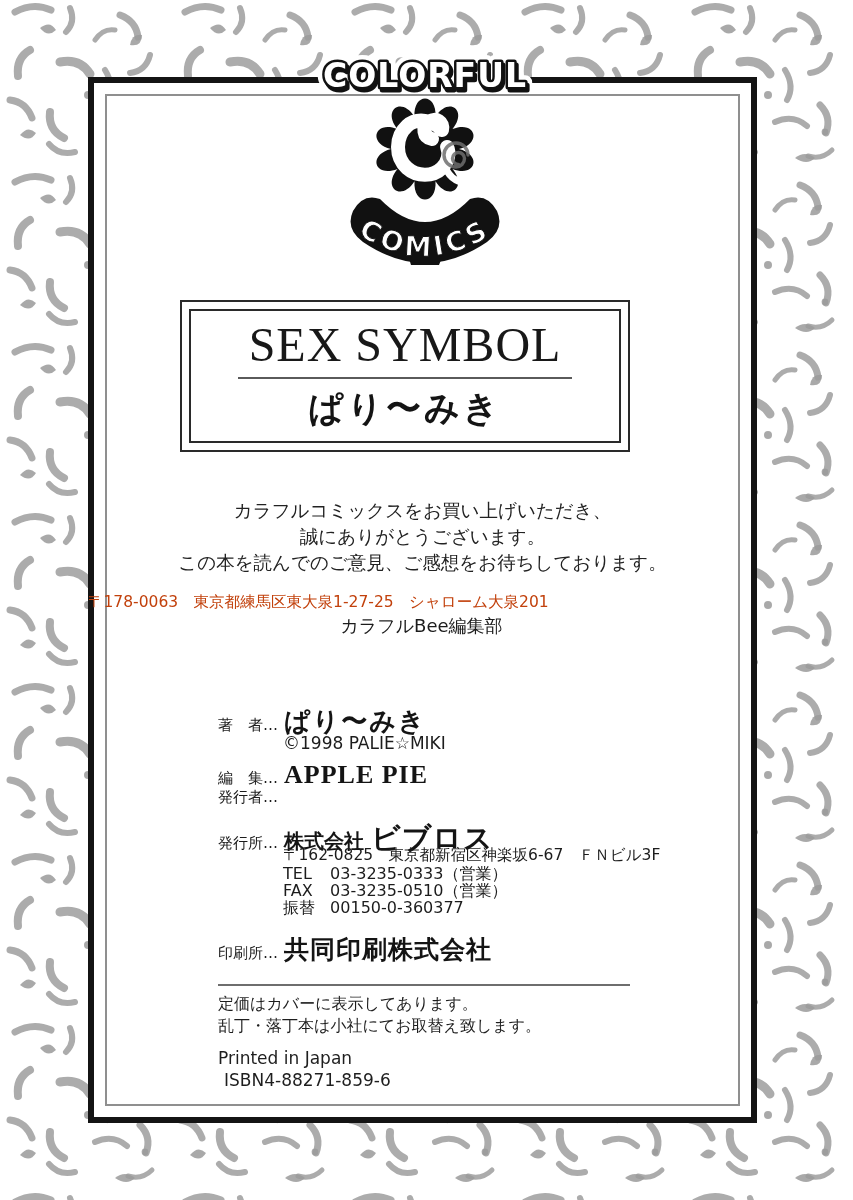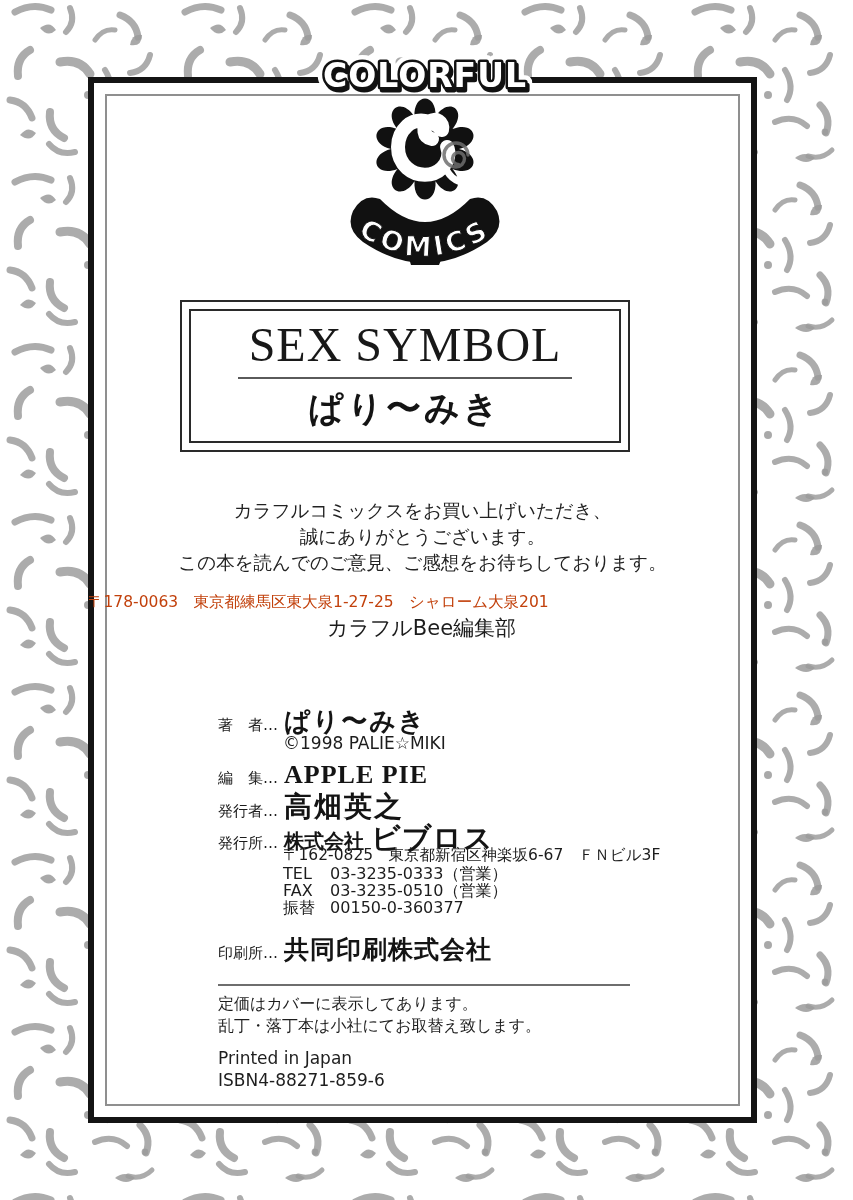--- a/index.html
+++ b/index.html
@@ -32,41 +32,41 @@
   .book-title{font-family:"Liberation Serif",serif;font-size:48px;line-height:1.05;
         letter-spacing:1px;color:#181818;}
   .title-divider{width:78%;height:2px;background:#5a5a5a;margin:7px 0 6px 0;}
   .book-author{font-size:35px;font-weight:800;letter-spacing:3px;color:#141414;}
   
   .thanks{position:absolute;left:88px;top:498px;width:669px;text-align:center;
         font-size:18.5px;line-height:26px;color:#222;}
   .ed-address{position:absolute;left:88px;top:592px;width:669px;
         font-size:15.5px;color:#c2410c;}
   .ed-dept{position:absolute;left:88px;top:614px;width:667px;text-align:center;
-        font-size:21px;font-weight:500;color:#1c1c1c;}
+        font-size:18px;font-weight:500;color:#1c1c1c;}
   
   .edition{position:absolute;left:218px;top:666px;font-size:17px;color:#1c1c1c;}
   .row{position:absolute;left:218px;display:flex;align-items:baseline;white-space:nowrap;justify-content:flex-end;}
   .rlabel{width:66px;font-size:15px;color:#1c1c1c;flex:0 0 66px;}
   .rvalue{font-weight:800;color:#141414;}
   .v-author{font-size:26px;letter-spacing:2px;}
   .v-editor{font-family:"Liberation Serif",serif;font-size:26px;font-weight:700;letter-spacing:1px;}
   .v-pubperson{font-size:28px;letter-spacing:2px;}
   .v-prefix{font-size:20px;font-weight:800;margin-right:7px;}
   .v-company{font-size:29px;font-weight:800;letter-spacing:1px;}
   .v-printer{font-size:25px;letter-spacing:1px;}
   .sub{position:absolute;left:283px;font-size:16px;color:#1c1c1c;white-space:nowrap;}
   .sub .tlabel{display:inline-block;min-width:42px;}
   .copyright{position:absolute;left:283px;top:733px;font-size:17px;color:#1c1c1c;}
   .pub-address{top:845px;font-size:15.5px;}
   .divider{position:absolute;left:218px;top:984px;width:412px;height:2px;background:#6e6e6e;}
   .note1{position:absolute;left:218px;top:994px;font-size:16px;}
   .note2{position:absolute;left:218px;top:1016px;font-size:16px;}
   .printed{position:absolute;left:218px;top:1048px;font-size:17px;}
-  .isbn{position:absolute;left:218px;top:1070px;font-size:17px;}
+  .isbn{position:absolute;left:224px;top:1070px;font-size:17px;}
 </style>
 </head>
 <body>
 
 <div class="page">
 
   <svg class="bg" width="853" height="1200" aria-hidden="true">
     <defs>
       <pattern id="bgpat" width="170" height="170" patternUnits="userSpaceOnUse">
         <g stroke="#a3a3a3" stroke-linecap="round" fill="none" opacity="0.9">
@@ -154,21 +154,20 @@
   </div>
   <div class="copyright">©1998  PALIE☆MIKI</div>
 
   <div class="row" style="top:760px">
     <span class="rlabel">編　集…</span>
     <span class="rvalue v-editor">APPLE PIE</span>
   </div>
 
   <div class="row" style="top:788px">
     <span class="rlabel">発行者…</span>
-    <span class="rvalue v-pubperson">高畑英之</span>
   </div>
 
   <div class="row" style="top:819px">
     <span class="rlabel">発行所…</span>
     <span class="rvalue v-prefix">株式会社</span>
     <span class="rvalue v-company">ビブロス</span>
   </div>
   <div class="sub pub-address">〒162-0825　東京都新宿区神楽坂6-67　ＦＮビル3F</div>
   <div class="sub" style="top:864px">
     <span class="tlabel">TEL</span>

